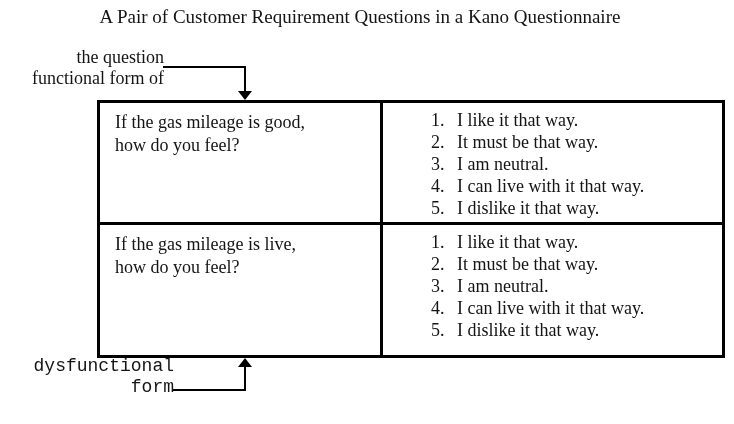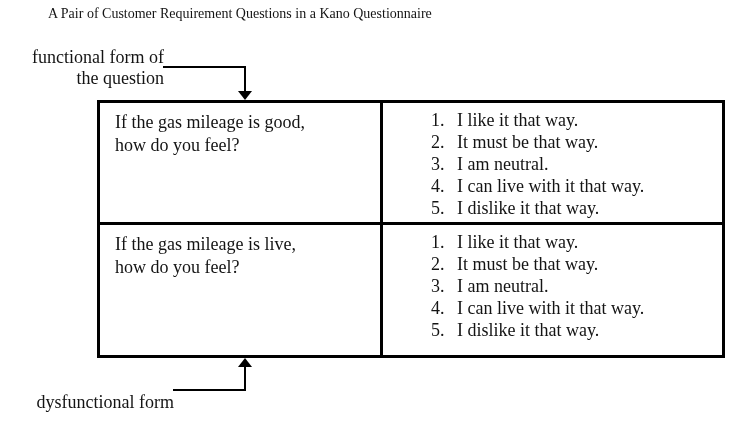--- a/index.html
+++ b/index.html
@@ -12,32 +12,32 @@
     height: 424px;
     background: #ffffff;
     overflow: hidden;
   }
 
   .fig-title {
     position: absolute;
     top: 6px;
     left: 0;
     width: 720px;
-    font-size: 14px;
-    padding-left: 48px;
+    text-align: center;
+    font-size: 19px;
   }
 
   .side-label {
     position: absolute;
     font-size: 18px;
     line-height: 21px;
     text-align: right;
   }
   .side-label.functional { left: 8px; top: 47px; width: 156px; }
-  .side-label.dysfunctional { left: 6px; top: 392px; width: 168px; }
+  .side-label.dysfunctional { left: 6px; top: 356px; width: 168px; font-family: Liberation Mono, monospace; }
 
   .hline, .vline { position: absolute; background: #000000; }
 
   
   .func-h { left: 163px; top: 66px; width: 83px; height: 2px; }
   .func-v { left: 244px; top: 66px; width: 2px; height: 26px; }
   .arrow-down {
     position: absolute; left: 238px; top: 91px;
     width: 0; height: 0;
     border-left: 7px solid transparent;
@@ -80,22 +80,22 @@
   .opt .num { flex: none; width: 16px; margin-right: 10px; }
 </style>
 </head>
 <body>
 
 <div class="canvas">
 
   <div class="fig-title">A Pair of Customer Requirement Questions in a Kano Questionnaire</div>
 
   <div class="side-label functional">
+    <div>the question</div>
     <div>functional form of</div>
-    <div>the question</div>
   </div>
 
   <div>
     <div class="hline func-h"></div>
     <div class="vline func-v"></div>
     <div class="arrow-down"></div>
   </div>
 
   <div class="kano-table">
 

